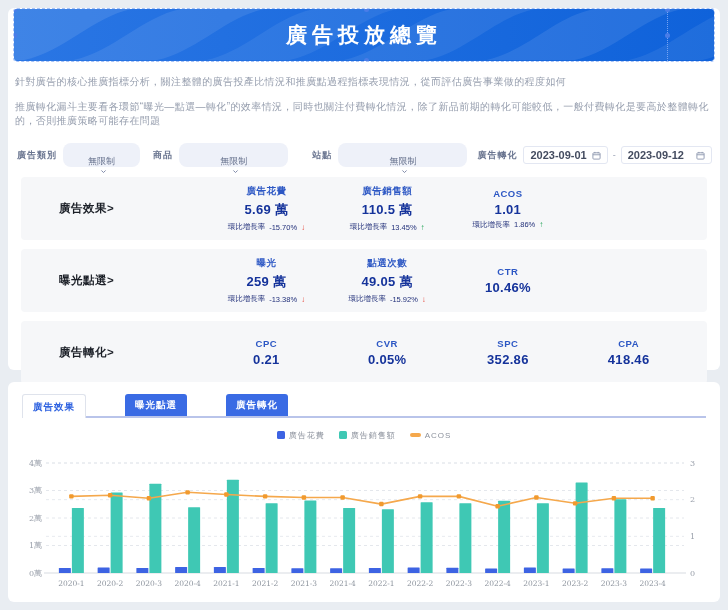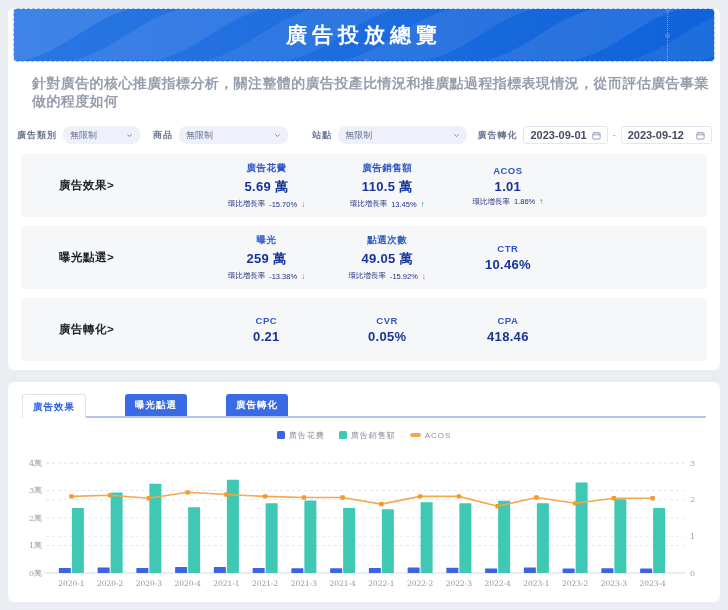--- a/index.html
+++ b/index.html
@@ -24,31 +24,31 @@
   .banner-title {
     position:relative; text-align:center; line-height:52px; color:#fff;
     font-size:21px; font-weight:bold; letter-spacing:5px; z-index:2;
   }
   .handle { position:absolute; width:5px; height:5px; border-radius:50%;
     background:#4a7de8; z-index:3; }
   .banner-guide { position:absolute; top:0; bottom:0; right:46px;
     border-left:1px dotted rgba(130,170,245,.9); z-index:3; }
 
   
-  .desc { color:#969eae; font-size:14px; letter-spacing:.4px; margin:0 10px 0 24px;font-weight:bold; }
+  .desc { color:#969eae; font-size:10px; letter-spacing:.4px; margin:0 10px 0 7px; }
   .desc-1 { margin-top:14px; }
   .desc-2 { margin-top:11px; }
 
   
   .filter-row { display:flex; align-items:center; margin:15px 8px 0 9px; }
   .f-label { font-size:9px; color:#6a7590; font-weight:bold; letter-spacing:1px; white-space:nowrap; }
   .select {
     display:flex; align-items:center; justify-content:space-between;
-    background:#eef1f9; border-radius:8px; height:18px; padding:0 7px;
-    font-size:9px; color:#6a7590; margin-left:6px; cursor:pointer;
+    background:#eef1f9; border-radius:8px; height:18px; padding:12px 7px;
+    font-size:9px; color:#6a7590; margin-left:6px; cursor:pointer;flex-direction:column;
   }
   .sel-cat { width:84px; } .sel-prod { width:120px; } .sel-site { width:142px; }
   .chev { width:7px; height:7px; flex:none; margin-left:4px; }
   .date-box {
     display:flex; align-items:center; justify-content:space-between;
     background:#fff; border:1px solid #e3e7f2; border-radius:3px; height:18px;
     padding:0 6px; font-size:11px; color:#444c60; margin-left:6px; cursor:text;font-weight:bold;
   }
   .date-1 { width:92px; } .date-2 { width:100px; margin-left:5px; }
   .date-sep { color:#9aa2b5; font-size:9px; margin-left:5px; }
@@ -106,20 +106,21 @@
     <span class="banner-guide"></span>
     <span class="handle" style="left:-2px;top:-2px;"></span>
     <span class="handle" style="left:-2px;top:24px;"></span>
     <span class="handle" style="left:50%;top:-2px;"></span>
     <span class="handle" style="left:50%;bottom:-2px;"></span>
     <span class="handle" style="right:44px;top:-2px;"></span>
     <span class="handle" style="right:44px;top:24px;"></span>
   </div>
 
   <p class="desc desc-1">針對廣告的核心推廣指標分析，關注整體的廣告投產比情況和推廣點過程指標表現情況，從而評估廣告事業做的程度如何</p>
+  <p class="desc desc-2">推廣轉化漏斗主要看各環節“曝光—點選—轉化”的效率情況，同時也關注付費轉化情況，除了新品前期的轉化可能較低，一般付費轉化是要高於整體轉化的，否則推廣策略可能存在問題</p>
 
   <div class="filter-row">
     <span class="f-label">廣告類別</span>
     <div class="select sel-cat">
       <span>無限制</span>
       <svg class="chev" viewBox="0 0 10 10">
           <polyline points="2,3.5 5,6.5 8,3.5" fill="none" stroke="#7d88a8" stroke-width="1.4"></polyline>
         </svg>
     </div>
 
@@ -220,20 +221,24 @@
       </div>
       <div class="panel">
         <div class="row-label">廣告轉化&gt;</div>
         <div class="metric">
           <div class="m-name">CPC</div>
           <div class="m-value">0.21</div>
         </div>
         <div class="metric">
           <div class="m-name">CVR</div>
           <div class="m-value">0.05%</div>
+        </div>
+        <div class="metric">
+          <div class="m-name">SPC</div>
+          <div class="m-value">352.86</div>
         </div>
         <div class="metric">
           <div class="m-name">CPA</div>
           <div class="m-value">418.46</div>
         </div>
       </div>
     </div>
 </div>
 
 <div class="card bottom-card">

